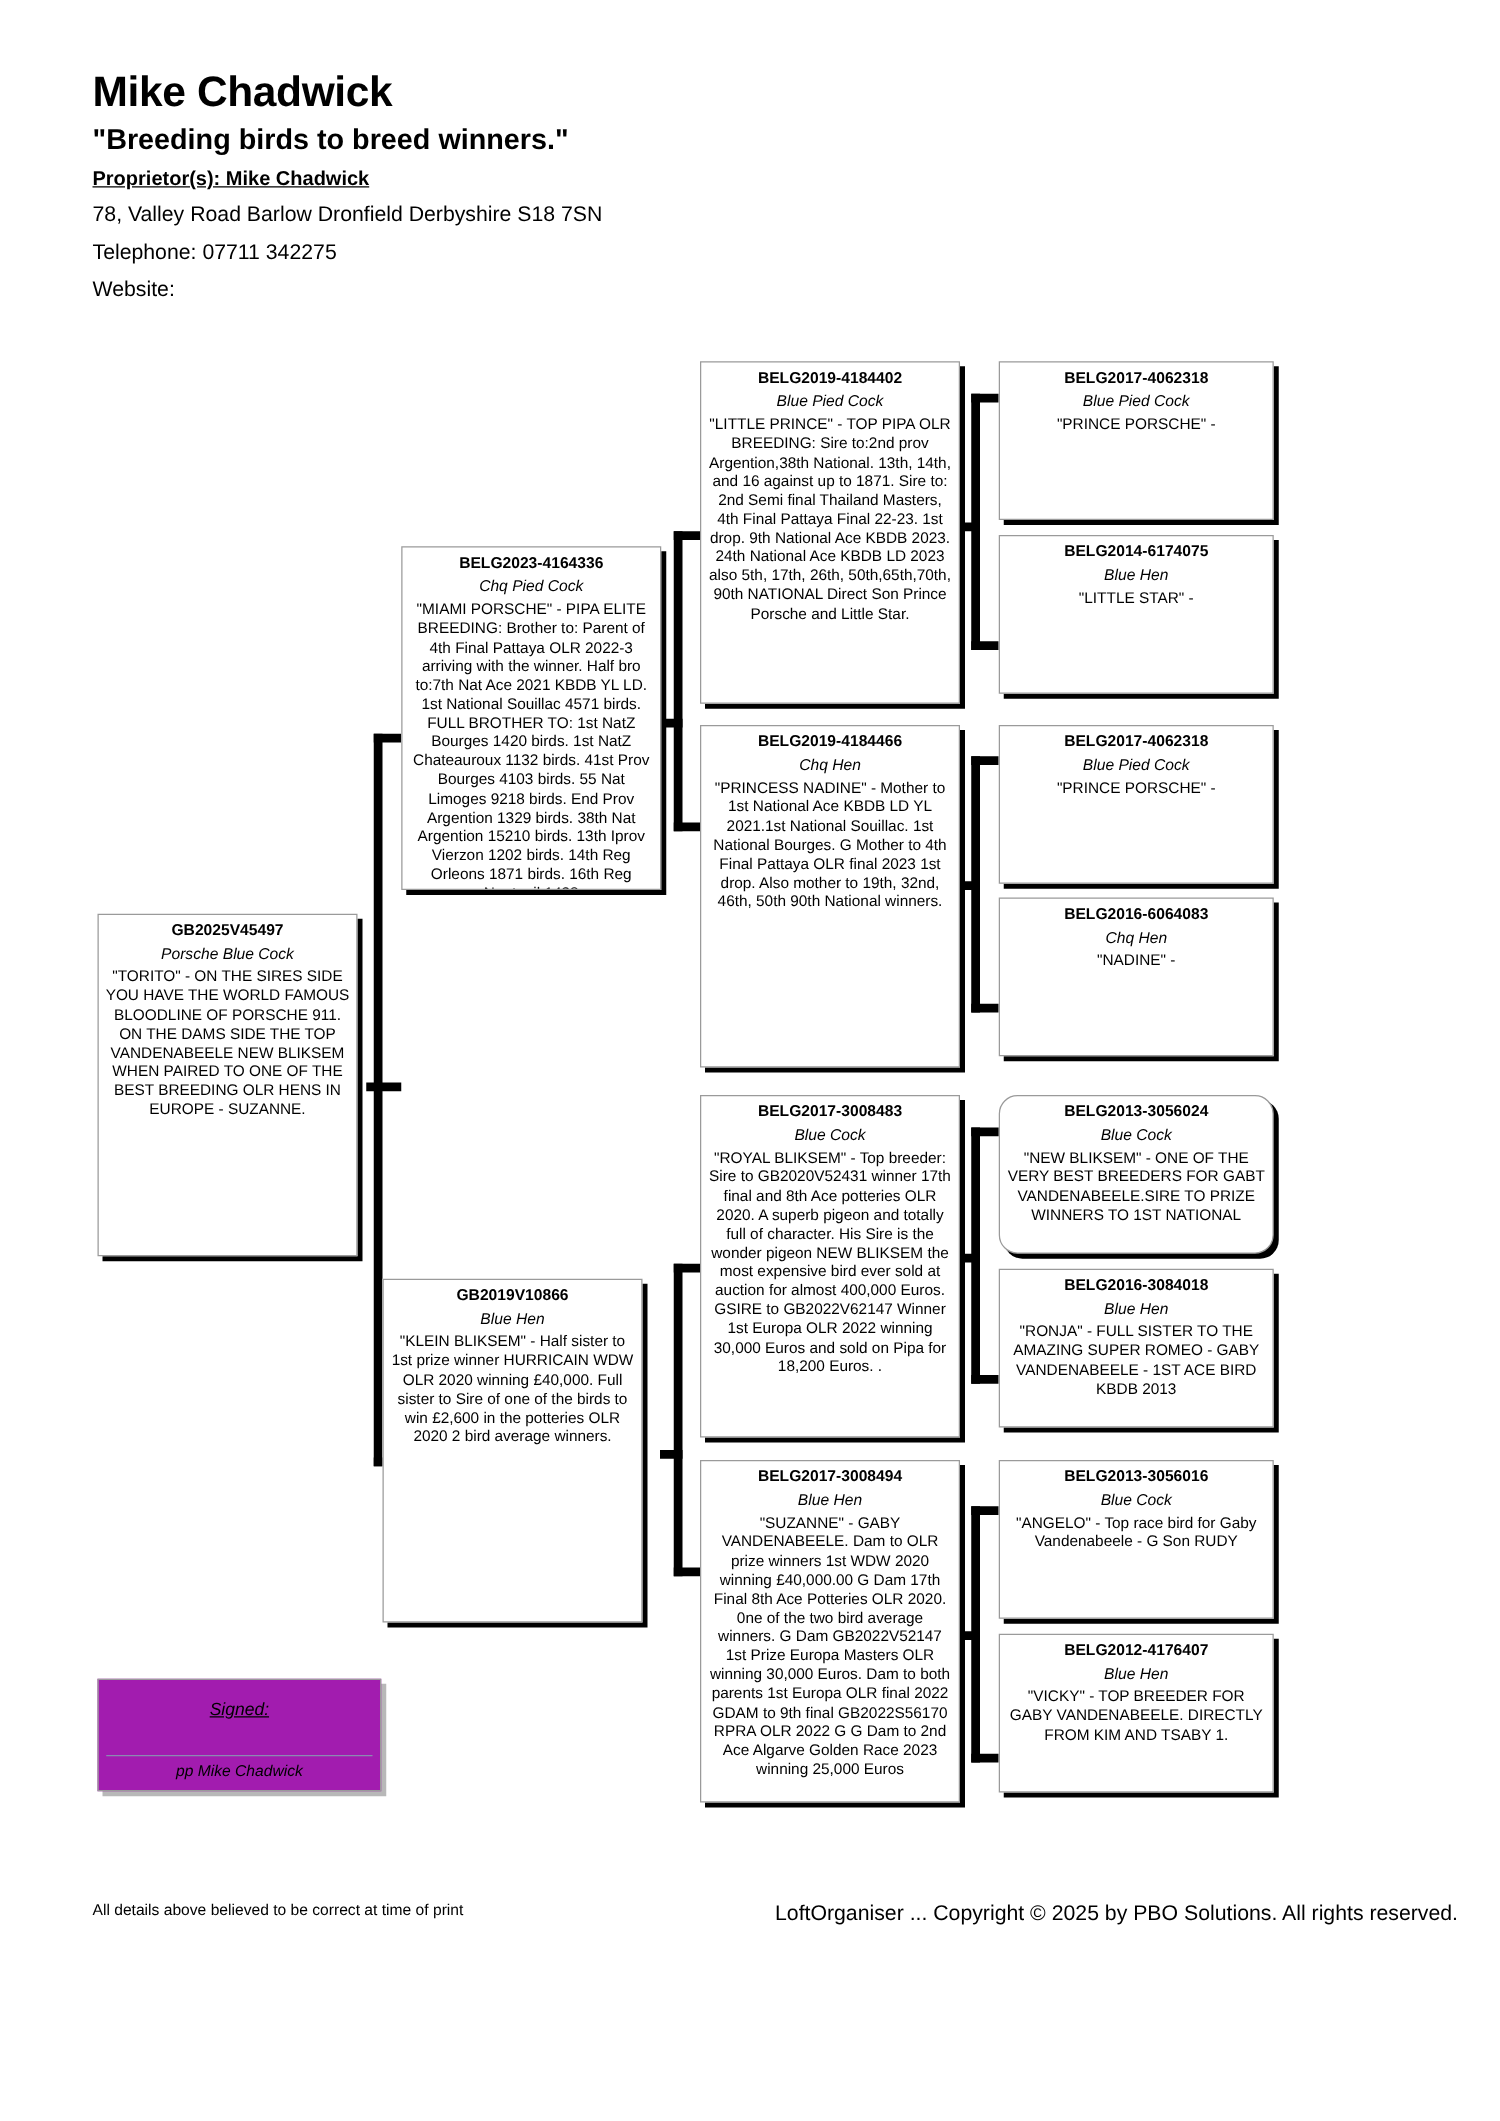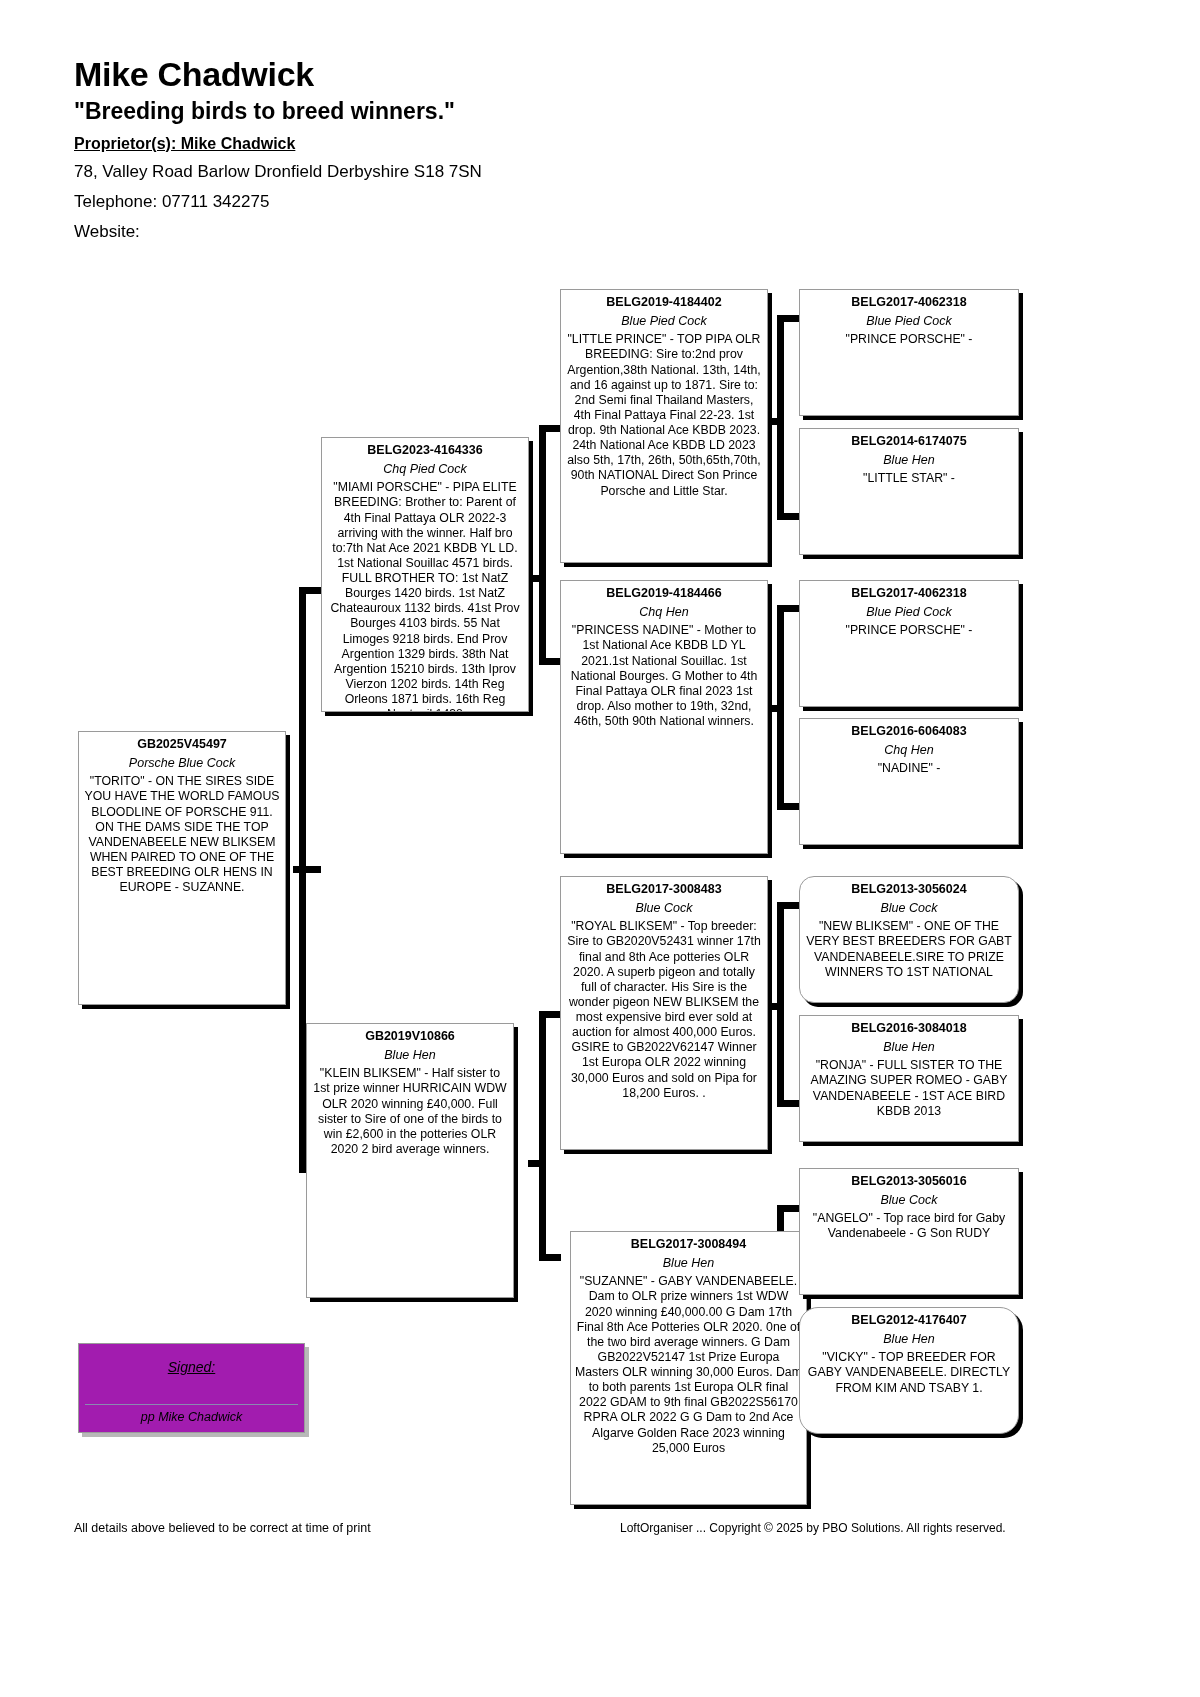--- a/index.html
+++ b/index.html
@@ -117,21 +117,21 @@
   }
 
   
   #footer { position: absolute; left: 0; top: 1521px; width: 1200px; height: 40px; }
   #footer-left {
     position: absolute; left: 74px; top: 0;
     font-size: 12.5px;
   }
   #footer-right {
     position: absolute; left: 620px; top: 0;
-    font-size: 12px;
+    font-size: 17px;
   }
 </style>
 </head>
 <body>
 
 <div id="header">
   <div id="loft-name">Mike Chadwick</div>
   <div id="loft-motto">"Breeding birds to breed winners."</div>
   <div id="proprietor">Proprietor(s): Mike Chadwick</div>
   <div class="contact-line">78, Valley Road Barlow Dronfield Derbyshire  S18 7SN</div>
@@ -205,21 +205,21 @@
     <div class="card-colour">Chq Hen</div>
     <div class="card-notes">"PRINCESS NADINE" - Mother to 1st National Ace KBDB LD YL 2021.1st National Souillac.   1st National Bourges. G Mother to 4th Final Pattaya OLR final 2023 1st drop. Also mother to 19th, 32nd, 46th, 50th 90th National winners.</div>
   </div>
 
   <div class="card" style="left:560px; top:876px; width:208px; height:274px;">
     <div class="card-ring">BELG2017-3008483</div>
     <div class="card-colour">Blue Cock</div>
     <div class="card-notes">"ROYAL BLIKSEM" - Top breeder: Sire to GB2020V52431 winner 17th final and 8th Ace potteries OLR 2020. A superb pigeon and totally full of character.   His Sire is the wonder pigeon NEW BLIKSEM the most expensive bird ever sold at auction for almost 400,000 Euros.   GSIRE to GB2022V62147 Winner 1st Europa OLR 2022 winning 30,000 Euros and sold on Pipa for 18,200 Euros. .</div>
   </div>
 
-  <div class="card" style="left:560px; top:1231px; width:237px; height:274px;margin-left:10px;">
+  <div class="card" style="left:560px; top:1168px; width:208px; height:274px;">
     <div class="card-ring">BELG2017-3008494</div>
     <div class="card-colour">Blue Hen</div>
     <div class="card-notes">"SUZANNE" - GABY VANDENABEELE.  Dam to OLR prize winners 1st WDW 2020 winning £40,000.00  G Dam 17th Final 8th Ace Potteries OLR 2020. 0ne of the two bird average winners. G Dam GB2022V52147 1st Prize Europa Masters OLR winning 30,000 Euros. Dam to both parents 1st Europa OLR final 2022 GDAM to 9th final GB2022S56170 RPRA OLR 2022 G G Dam to 2nd Ace Algarve Golden Race 2023 winning 25,000 Euros</div>
   </div>
 
   <div class="card" style="left:799px; top:289px; width:220px; height:127px;">
     <div class="card-ring">BELG2017-4062318</div>
     <div class="card-colour">Blue Pied Cock</div>
     <div class="card-notes">"PRINCE PORSCHE" -</div>
   </div>
@@ -253,21 +253,21 @@
     <div class="card-colour">Blue Hen</div>
     <div class="card-notes">"RONJA" - FULL SISTER TO THE AMAZING SUPER ROMEO - GABY VANDENABEELE - 1ST ACE BIRD KBDB 2013</div>
   </div>
 
   <div class="card" style="left:799px; top:1168px; width:220px; height:127px;">
     <div class="card-ring">BELG2013-3056016</div>
     <div class="card-colour">Blue Cock</div>
     <div class="card-notes">"ANGELO" - Top race bird for Gaby Vandenabeele - G Son RUDY</div>
   </div>
 
-  <div class="card" style="left:799px; top:1307px; width:220px; height:127px;border-radius:19px;">
+  <div class="card" style="left:799px; top:1307px; width:220px; height:127px;">
     <div class="card-ring">BELG2012-4176407</div>
     <div class="card-colour">Blue Hen</div>
     <div class="card-notes">"VICKY" - TOP BREEDER FOR GABY VANDENABEELE. DIRECTLY FROM KIM AND TSABY 1.</div>
   </div>
 
 </div>
 
 <div id="signature-box">
   <div id="signature-label">Signed:</div>
   <div id="signature-rule"></div>

